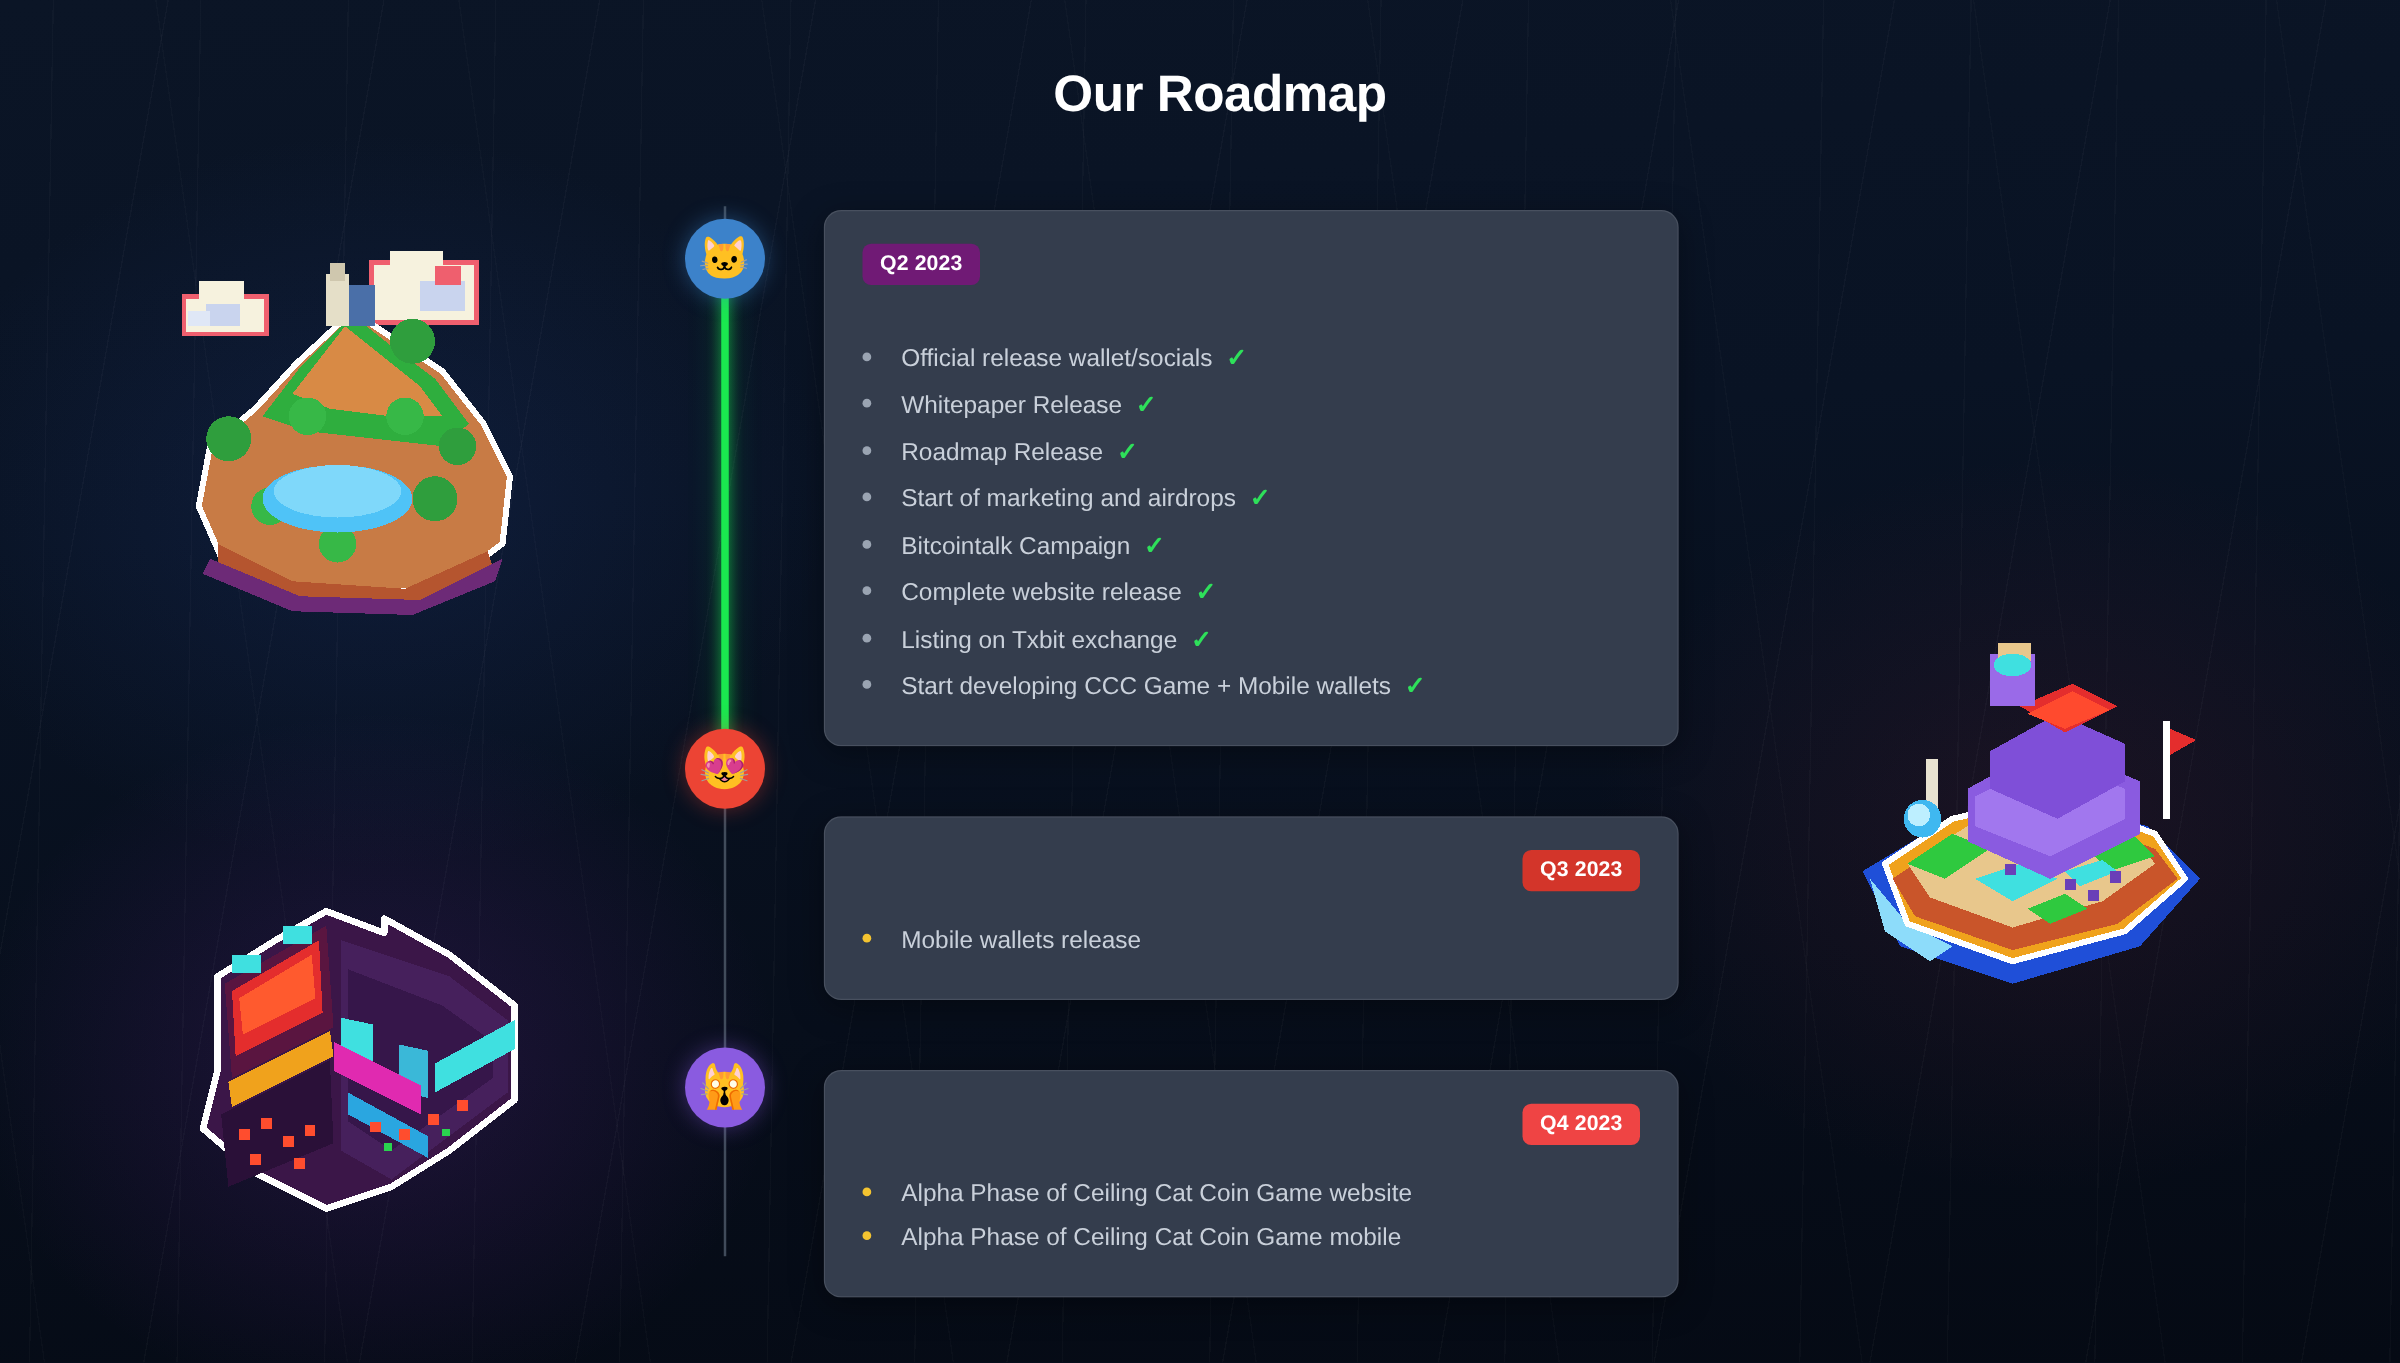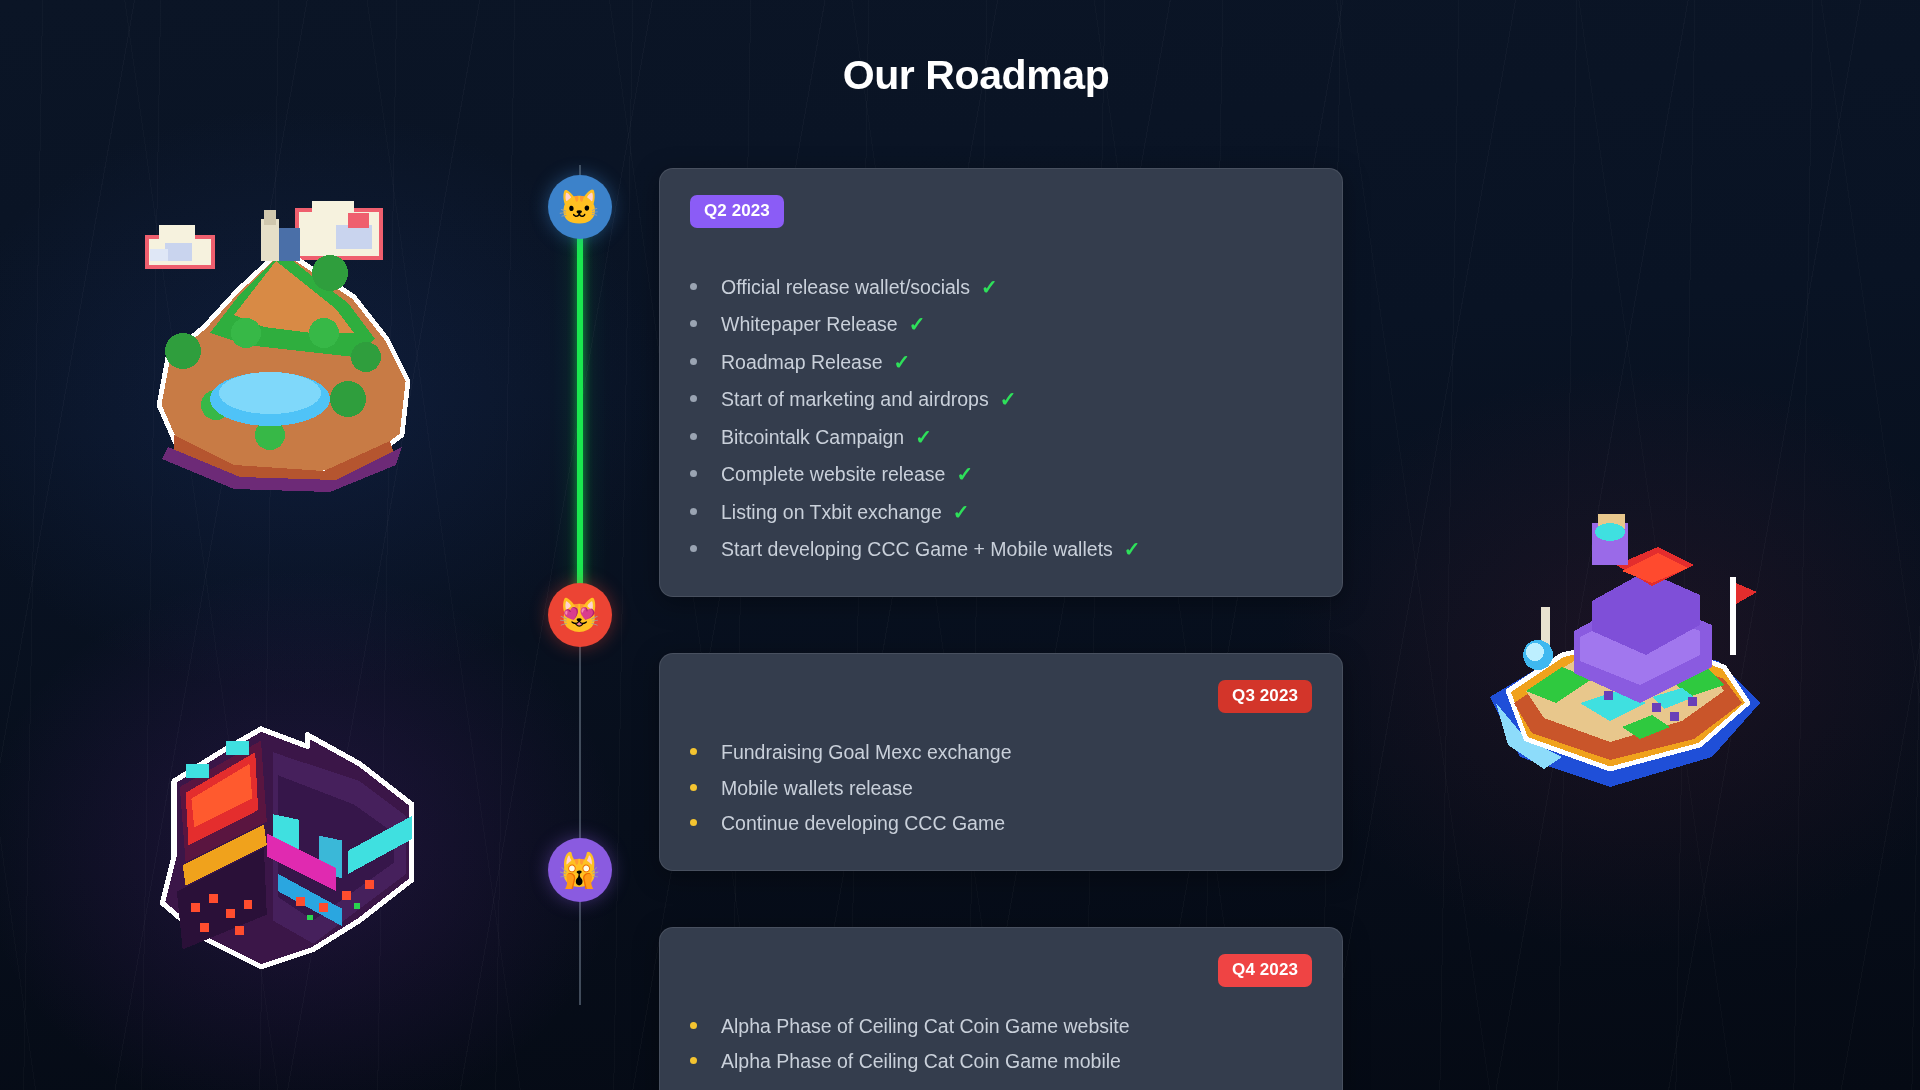--- a/index.html
+++ b/index.html
@@ -132,21 +132,21 @@
 
   .badge {
     display: inline-block;
     padding: 6px 14px 7px 14px;
     border-radius: 7px;
     color: #ffffff;
     font-size: 17px;
     font-weight: bold;
     letter-spacing: 0.1px;
   }
-  .badge.blue   { background: #8b5cf6; }
+  .badge.blue   { background: #701a75; }
   .badge.red    { background: #d3352a; }
   .badge.purple { background: #ef4444; }
 
   .card-list { list-style: none; margin-top: 40px; }
   .card-list li {
     display: flex;
     align-items: baseline;
     color: #c9d0da;
     font-size: 19.5px;
     line-height: 1.0;
@@ -397,29 +397,21 @@
         <span class="check">✓</span>
       </li>
     </ul>
   </div>
 
   <div class="card q3">
     <span class="badge red">Q3 2023</span>
     <ul class="card-list">
       <li>
         <span class="dot yellow"></span>
-        <span class="txt">Fundraising Goal Mexc exchange</span>
-      </li>
-      <li>
-        <span class="dot yellow"></span>
         <span class="txt">Mobile wallets release</span>
-      </li>
-      <li>
-        <span class="dot yellow"></span>
-        <span class="txt">Continue developing CCC Game</span>
       </li>
     </ul>
   </div>
 
   <div class="card q4">
     <span class="badge purple">Q4 2023</span>
     <ul class="card-list">
       <li>
         <span class="dot yellow"></span>
         <span class="txt">Alpha Phase of Ceiling Cat Coin Game website</span>

